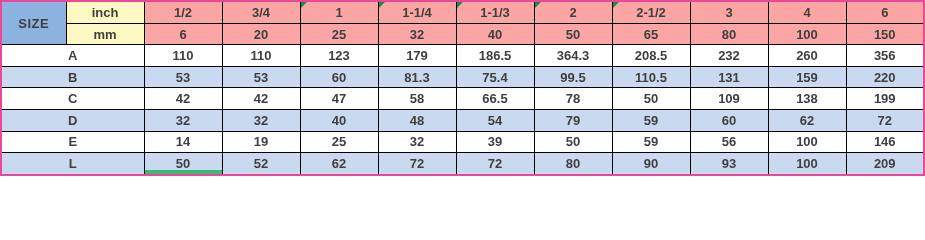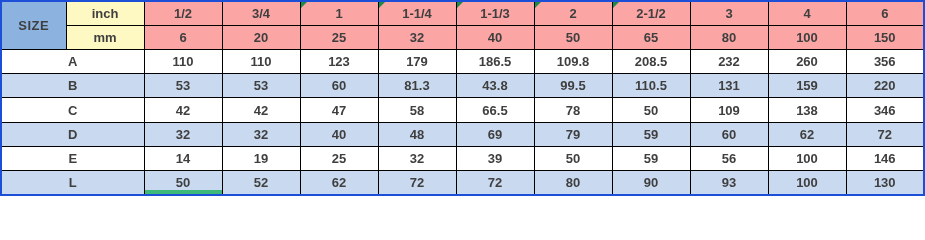--- a/index.html
+++ b/index.html
@@ -9,24 +9,24 @@
   }
   body {
     width: 925px;
     height: 196px;
     overflow: hidden;
     font-family: "Liberation Sans", sans-serif;
   }
 
   #spec-table {
     width: 925px;
-    height: 196px;
+    height: 176px;
     border-collapse: collapse;
     table-layout: fixed;
-    border: 2px solid #1d4ed8;
+    border: 2px solid #ec4899;
     box-sizing: border-box;
   }
 
   #spec-table td {
     border: 1px solid #000000;
     text-align: center;
     vertical-align: middle;
     font-size: 13px;
     font-weight: bold;
     color: #3f3f3f;
@@ -135,59 +135,59 @@
         <td class="hdr">100</td>
         <td class="hdr">150</td>
       </tr>
       <tr class="row-white">
         <td class="rowlabel" colspan="2">A</td>
         <td>110</td>
         <td>110</td>
         <td>123</td>
         <td>179</td>
         <td>186.5</td>
-        <td>109.8</td>
+        <td>364.3</td>
         <td>208.5</td>
         <td>232</td>
         <td>260</td>
         <td>356</td>
       </tr>
       <tr class="row-blue">
         <td class="rowlabel" colspan="2">B</td>
         <td>53</td>
         <td>53</td>
         <td>60</td>
         <td>81.3</td>
-        <td>43.8</td>
+        <td>75.4</td>
         <td>99.5</td>
         <td>110.5</td>
         <td>131</td>
         <td>159</td>
         <td>220</td>
       </tr>
       <tr class="row-white">
         <td class="rowlabel" colspan="2">C</td>
         <td>42</td>
         <td>42</td>
         <td>47</td>
         <td>58</td>
         <td>66.5</td>
         <td>78</td>
         <td>50</td>
         <td>109</td>
         <td>138</td>
-        <td>346</td>
+        <td>199</td>
       </tr>
       <tr class="row-blue">
         <td class="rowlabel" colspan="2">D</td>
         <td>32</td>
         <td>32</td>
         <td>40</td>
         <td>48</td>
-        <td>69</td>
+        <td>54</td>
         <td>79</td>
         <td>59</td>
         <td>60</td>
         <td>62</td>
         <td>72</td>
       </tr>
       <tr class="row-white">
         <td class="rowlabel" colspan="2">E</td>
         <td>14</td>
         <td>19</td>
@@ -204,16 +204,16 @@
         <td class="rowlabel" colspan="2">L</td>
         <td class="sel-underline">50</td>
         <td>52</td>
         <td>62</td>
         <td>72</td>
         <td>72</td>
         <td>80</td>
         <td>90</td>
         <td>93</td>
         <td>100</td>
-        <td>130</td>
+        <td>209</td>
       </tr>
     </tbody>
 </table>
 
 </body></html>

